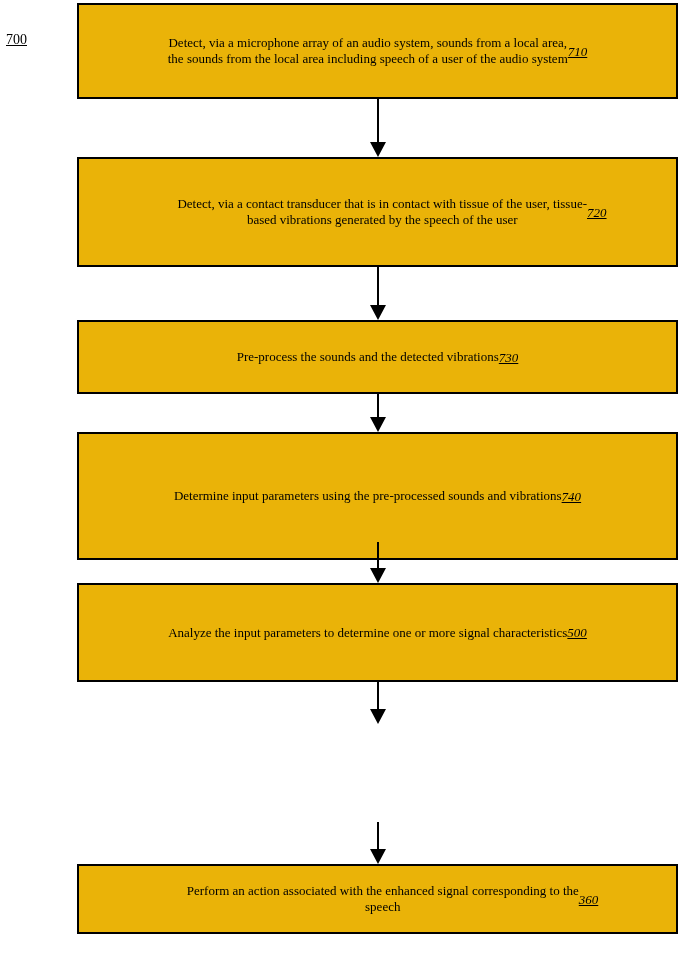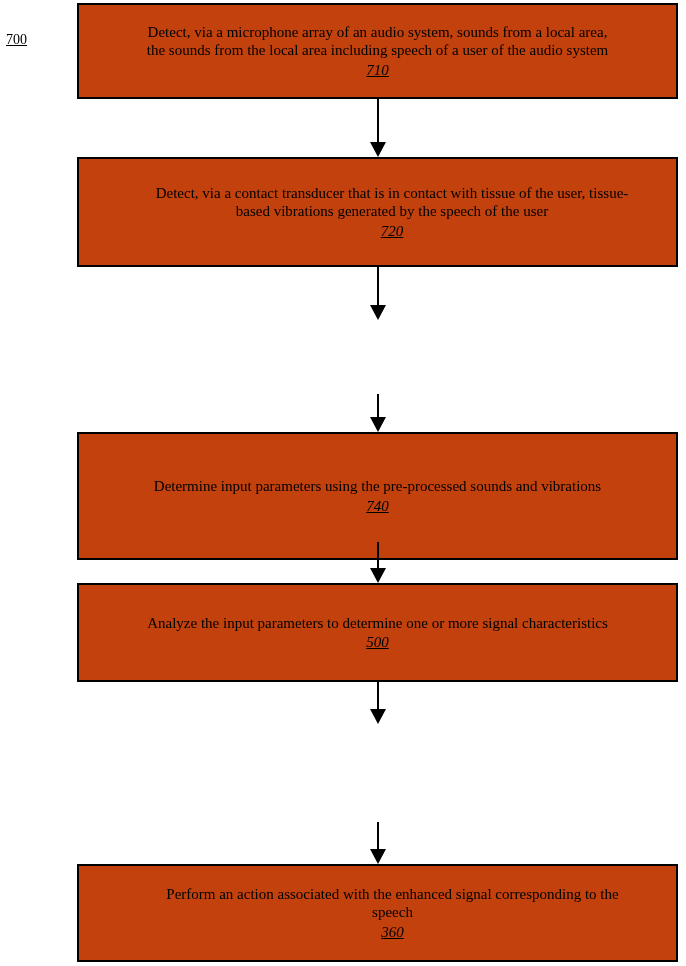--- a/index.html
+++ b/index.html
@@ -22,27 +22,27 @@
     top: 32px;
     font-size: 14px;
     text-decoration: underline;
   }
   .box {
     position: absolute;
     left: 77px;
     width: 601px;
     box-sizing: border-box;
     border: 2px solid #000000;
-    background: #c2410c;
+    background: #eab308;
     display: flex;
-    flex-direction: column;
+    flex-direction: row;
     align-items: center;
     justify-content: center;
     text-align: center;
-    font-size: 15px;
+    font-size: 13px;
     line-height: 1.22;
     padding: 2px 14px;
   }
   .step-text {
     white-space: pre-line;
   }
   .step-ref {
     text-decoration: underline;
     margin-top: 1px;
     font-style: italic;
@@ -66,21 +66,21 @@
     border-left: 8px solid transparent;
     border-right: 8px solid transparent;
     border-top: 15px solid #000000;
   }
   #box-710 { top: 3px;   height: 96px;  }
   #box-720 { top: 157px; height: 110px; padding-left: 43px; }
   #box-730 { top: 320px; height: 74px;  }
   #box-740 { top: 432px; height: 128px; }
   #box-750 { top: 583px; height: 99px;  }
   #box-760 { top: 724px; height: 98px;  }
-  #box-770 { top: 864px; height: 98px; padding-left: 44px;  }
+  #box-770 { top: 864px; height: 70px; padding-left: 44px;  }
 
   #arrow-1 { top: 99px;  height: 58px; }
   #arrow-2 { top: 267px; height: 53px; }
   #arrow-3 { top: 394px; height: 38px; }
   #arrow-4 { top: 542px; height: 41px; }
   #arrow-5 { top: 682px; height: 42px; }
   #arrow-6 { top: 822px; height: 42px; }
 </style>
 </head>
 <body>
@@ -104,20 +104,24 @@
     <div class="step-text">Detect, via a contact transducer that is in contact with tissue of the user, tissue-
 based vibrations generated by the speech of the user</div>
     <div class="step-ref">720</div>
   </div>
 
   <div class="arrow" id="arrow-2">
     <div class="shaft"></div>
     <div class="head"></div>
   </div>
 
+  <div class="box" id="box-730">
+    <div class="step-text">Pre-process the sounds and the detected vibrations</div>
+    <div class="step-ref">730</div>
+  </div>
 
   <div class="arrow" id="arrow-3">
     <div class="shaft"></div>
     <div class="head"></div>
   </div>
 
   <div class="box" id="box-740">
     <div class="step-text">Determine input parameters using the pre-processed sounds and vibrations</div>
     <div class="step-ref">740</div>
   </div>

